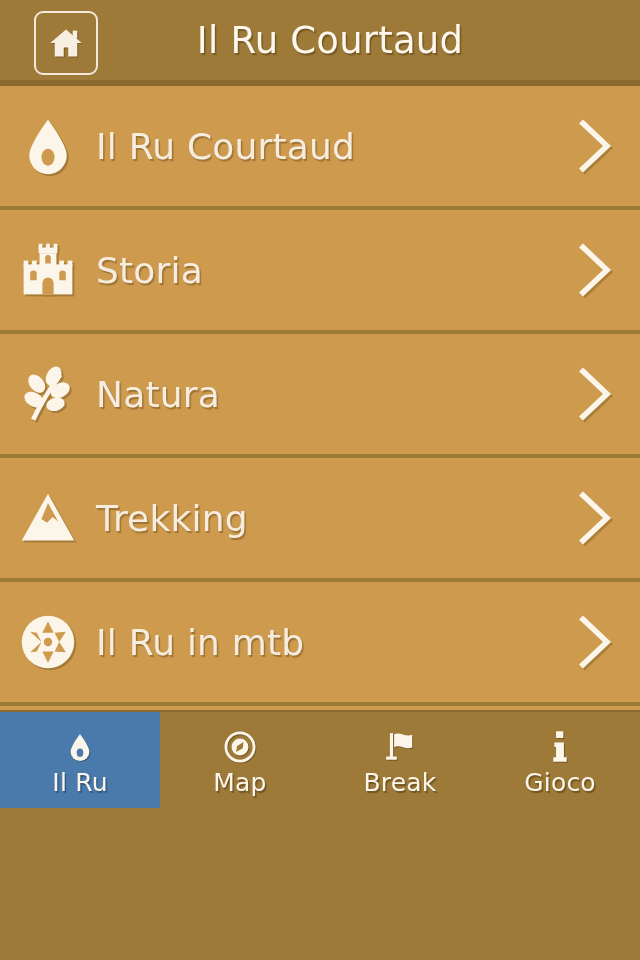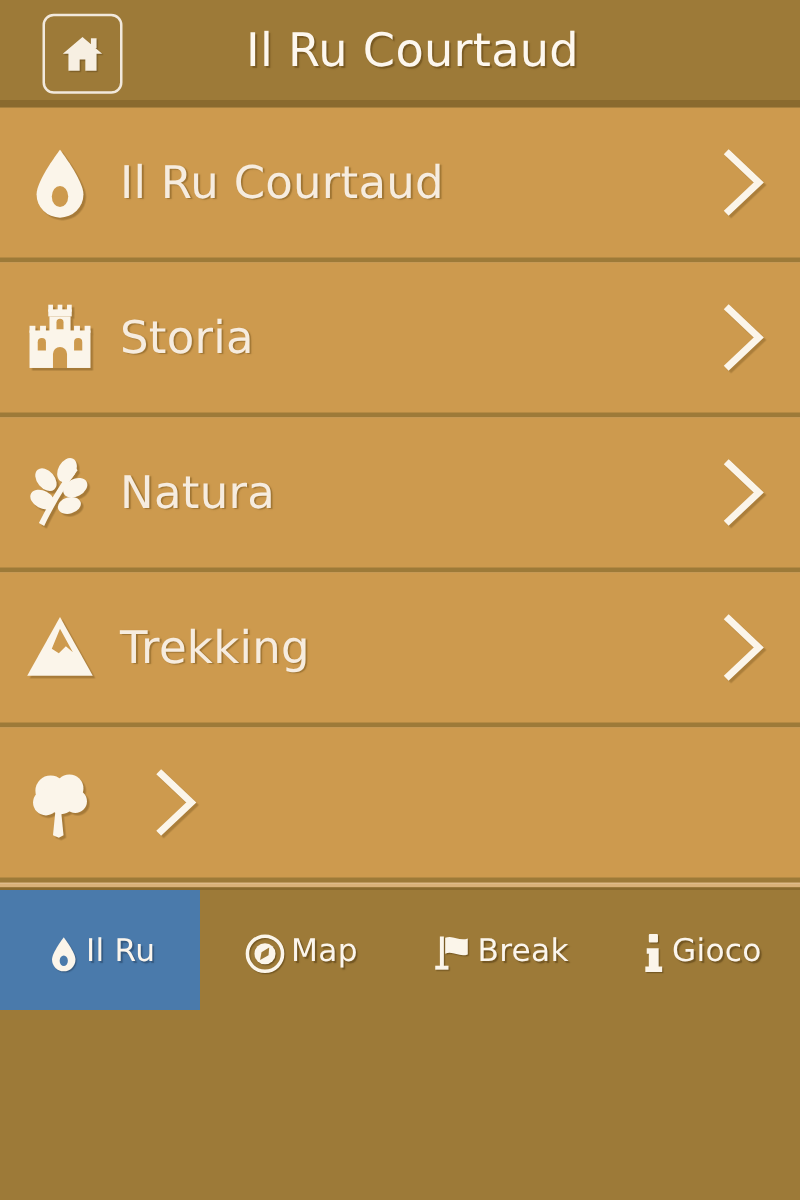--- a/index.html
+++ b/index.html
@@ -66,21 +66,21 @@
 
   
   .tabbar {
     height:98px; flex:0 0 98px;
     background:#9d7a38;
     display:flex; align-items:stretch;
     border-top:2px solid #8a6a2e;
   }
   .tab {
     flex:1 1 0;
-    display:flex; flex-direction:row;
+    display:flex; flex-direction:column;
     align-items:center; justify-content:center;
     gap:3px;
   }
   .tab.active { background:#4a7aab; }
   .tab-icon { height:42px; display:flex; align-items:flex-end; justify-content:center; }
   .tab-icon svg { display:block;
     filter:drop-shadow(1.5px 1.5px 0 rgba(70,48,12,.45)); }
   .tab.active .tab-icon svg { filter:drop-shadow(1.5px 1.5px 0 rgba(30,55,85,.45)); }
   .tab-label {
     font-size:25px; color:#fbf5ec; letter-spacing:.2px;
@@ -184,20 +184,42 @@
         </svg>
       </div>
       <div class="row-label">Trekking</div>
       <div class="row-chevron">
         <svg viewBox="0 0 30 42" xmlns="http://www.w3.org/2000/svg">
           <path d="M6 4 L24 21 L6 38" fill="none" stroke="#fbf5ea" stroke-width="4.2" stroke-linecap="square"></path>
         </svg>
       </div>
     </div>
 
+    <div class="row">
+      <div class="row-icon">
+        <svg viewBox="0 0 64 64" xmlns="http://www.w3.org/2000/svg">
+          <circle cx="32" cy="32" r="28" fill="#fbf5ea"></circle>
+          <g fill="#cd9a4e">
+            <path d="M32 10 L38 22 L26 22 Z"></path>
+            <path d="M51 21 L44 32 L39 22 Z" transform="rotate(0 32 32)"></path>
+            <path d="M32 54 L26 42 L38 42 Z"></path>
+            <path d="M13 21 L20 22 L25 32 Z"></path>
+            <path d="M13 43 L20 42 L25 32 Z"></path>
+            <path d="M51 43 L44 32 L39 42 Z"></path>
+          </g>
+          <circle cx="32" cy="32" r="4.5" fill="#cd9a4e"></circle>
+        </svg>
+      </div>
+      <div class="row-label">Il Ru in mtb</div>
+      <div class="row-chevron">
+        <svg viewBox="0 0 30 42" xmlns="http://www.w3.org/2000/svg">
+          <path d="M6 4 L24 21 L6 38" fill="none" stroke="#fbf5ea" stroke-width="4.2" stroke-linecap="square"></path>
+        </svg>
+      </div>
+    </div>
 
     <div class="row">
       <div class="row-icon">
         <svg viewBox="0 0 64 64" xmlns="http://www.w3.org/2000/svg">
           <g fill="#fbf5ea">
             <circle cx="24" cy="22" r="13"></circle>
             <circle cx="40" cy="20" r="12"></circle>
             <circle cx="45" cy="31" r="10"></circle>
             <circle cx="20" cy="32" r="11"></circle>
             <circle cx="33" cy="30" r="12"></circle>

